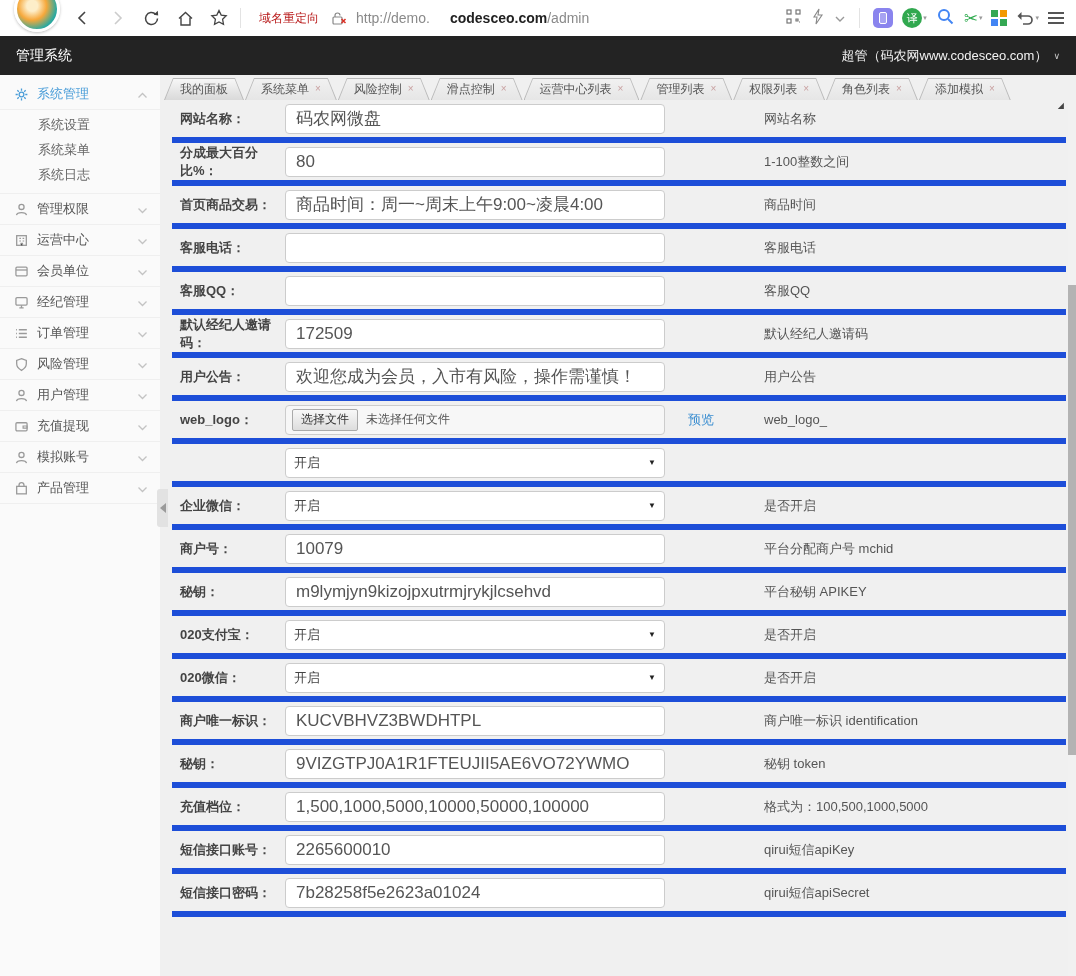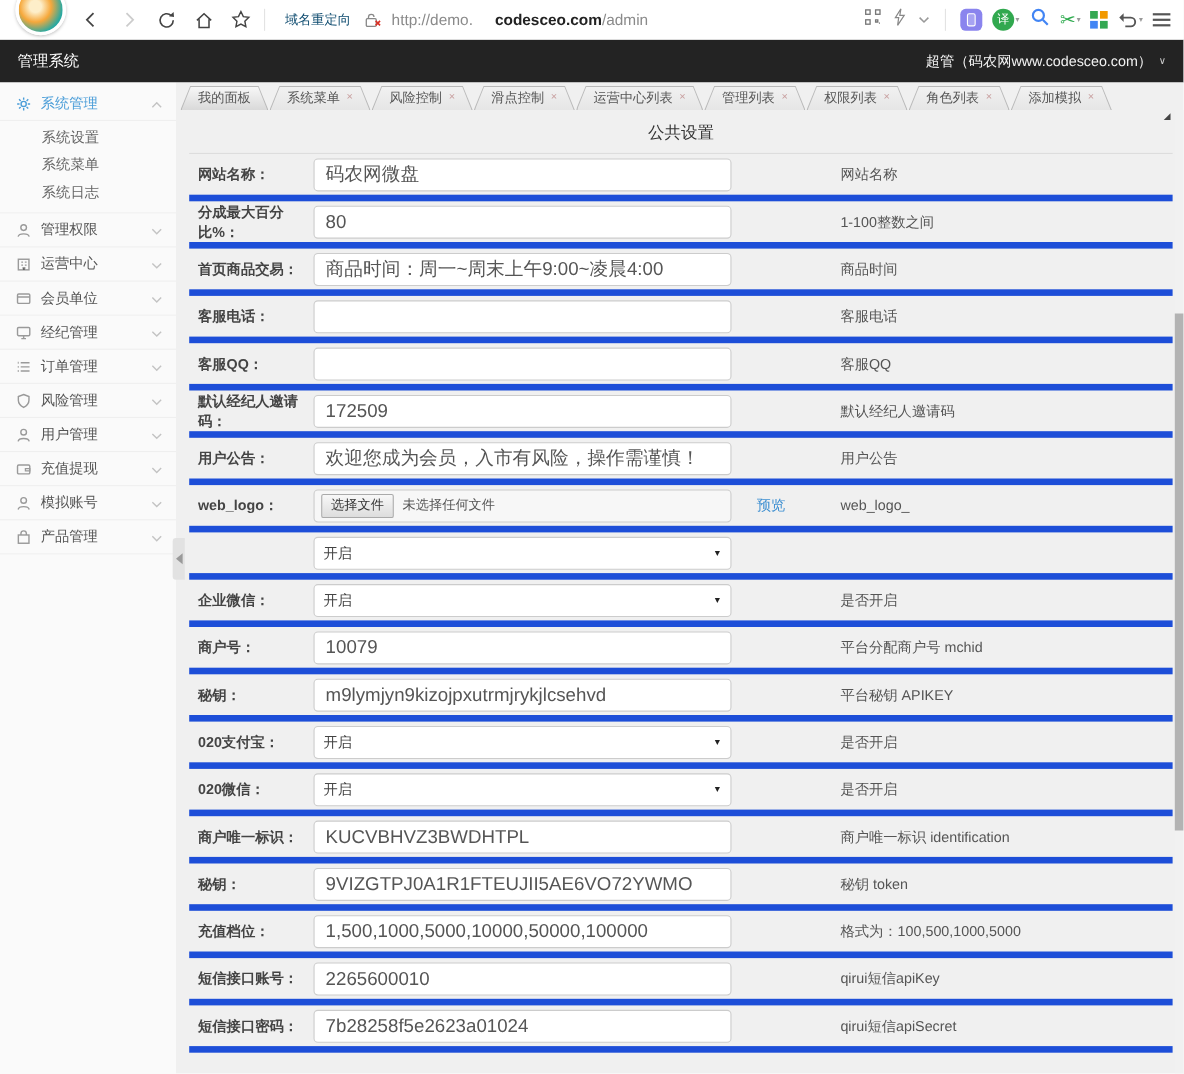--- a/index.html
+++ b/index.html
@@ -8,21 +8,21 @@
 
   
   .browser-bar { height:36px; background:#fff; display:flex; align-items:center; position:relative; padding-left:66px; }
   .b-logo { position:absolute; left:14px; top:-14px; width:46px; height:46px; border-radius:50%;
             background:radial-gradient(circle at 38% 42%, #fdeec9 16%, #f6a83b 42%, #2aa9a0 72%, #1b7f8c 100%);
             border:3px solid #fff; box-shadow:0 1px 3px rgba(0,0,0,.25); }
   .nav-ic { width:34px; height:30px; display:flex; align-items:center; justify-content:center; color:#555; }
   .nav-ic svg { display:block; }
   .dim { color:#ccc; }
   .addr { flex:1; display:flex; align-items:center; margin-left:14px; font-size:14px; }
-  .redirect { color:#0c4a6e; font-size:12px; margin-right:12px; }
+  .redirect { color:#b91c1c; font-size:12px; margin-right:12px; }
   .lock-wrap { margin-right:8px; display:flex; align-items:center; }
   .url-gray { color:#8a8a8a; }
   .url-dark { color:#222; font-weight:bold;margin-left:20px; }
   .rt-icons { display:flex; align-items:center; gap:9px; padding-right:12px; }
   .vdiv { width:1px; height:20px; background:#e3e3e3; margin:0 4px; }
   .ext-purple { width:20px; height:20px; border-radius:5px; background:#8a84ee; display:flex; align-items:center; justify-content:center; }
   .ext-purple i { display:block; width:8px; height:12px; border:1.4px solid #fff; border-radius:2px; background:rgba(255,255,255,.25); }
   .ext-trans { width:20px; height:20px; border-radius:50%; background:#31a84f; color:#fff; font-size:11px; line-height:20px; text-align:center; }
   .caret-sm { font-size:7px; color:#999; margin-left:1px; }
   .scissors { color:#2fab4f; font-size:17px; line-height:17px; }
@@ -383,23 +383,20 @@
           <span class="shape"></span>
           <span class="shape-in"></span>
           <span class="t-inner">
             <span class="t-label">添加模拟</span>
             <span class="t-close">×</span>
           </span>
         </div>
       </div>
     <span class="corner-glyph">◢</span>
     <div class="panel">
-      <div class="panel-title-row">
-        <span class="panel-title">公共设置</span>
-      </div>
       <div id="formrows">
           <div class="form-row">
             <div class="row-label">网站名称：</div>
             <div class="row-field"><input class="txt" type="text" value="码农网微盘" style=""></div>
             <span class="row-hint">网站名称</span>
           </div>
           <div class="form-row">
             <div class="row-label">分成最大百分比%：</div>
             <div class="row-field"><input class="txt" type="text" value="80" style=""></div>
             <span class="row-hint">1-100整数之间</span>

